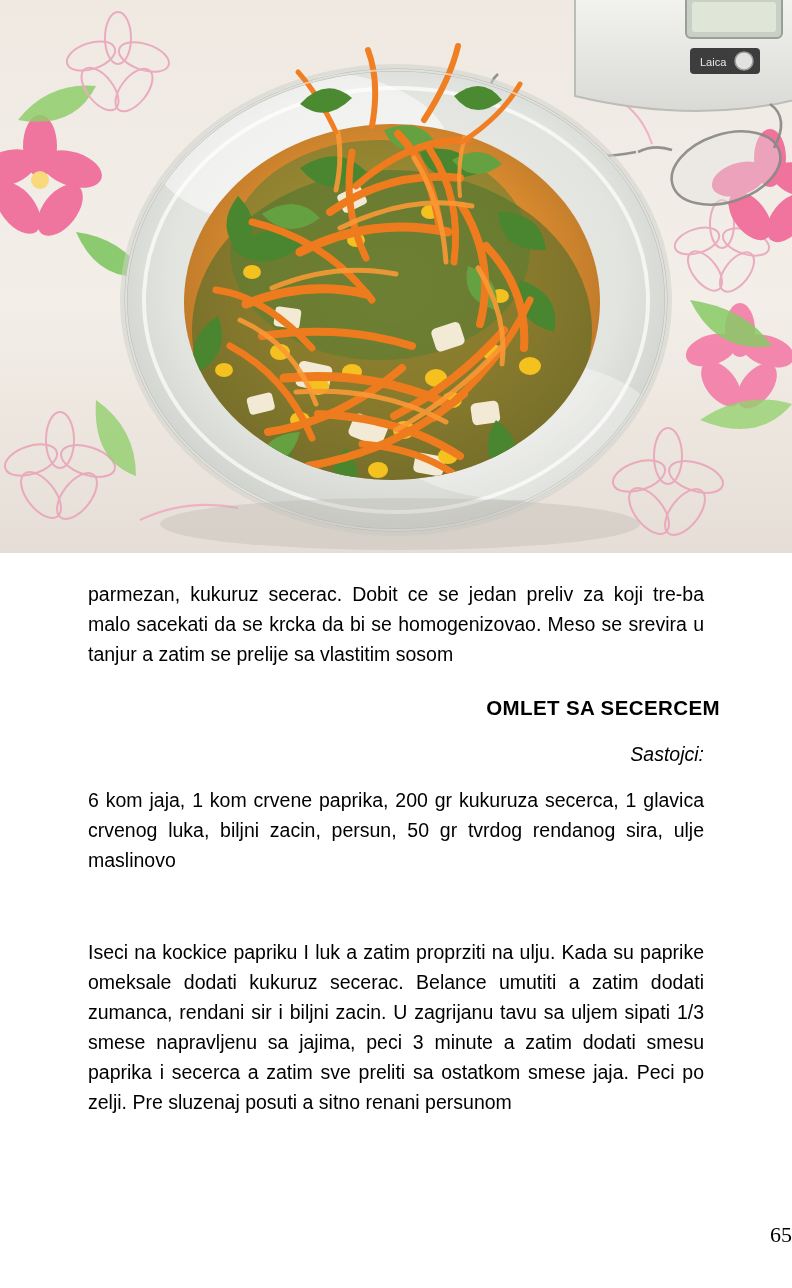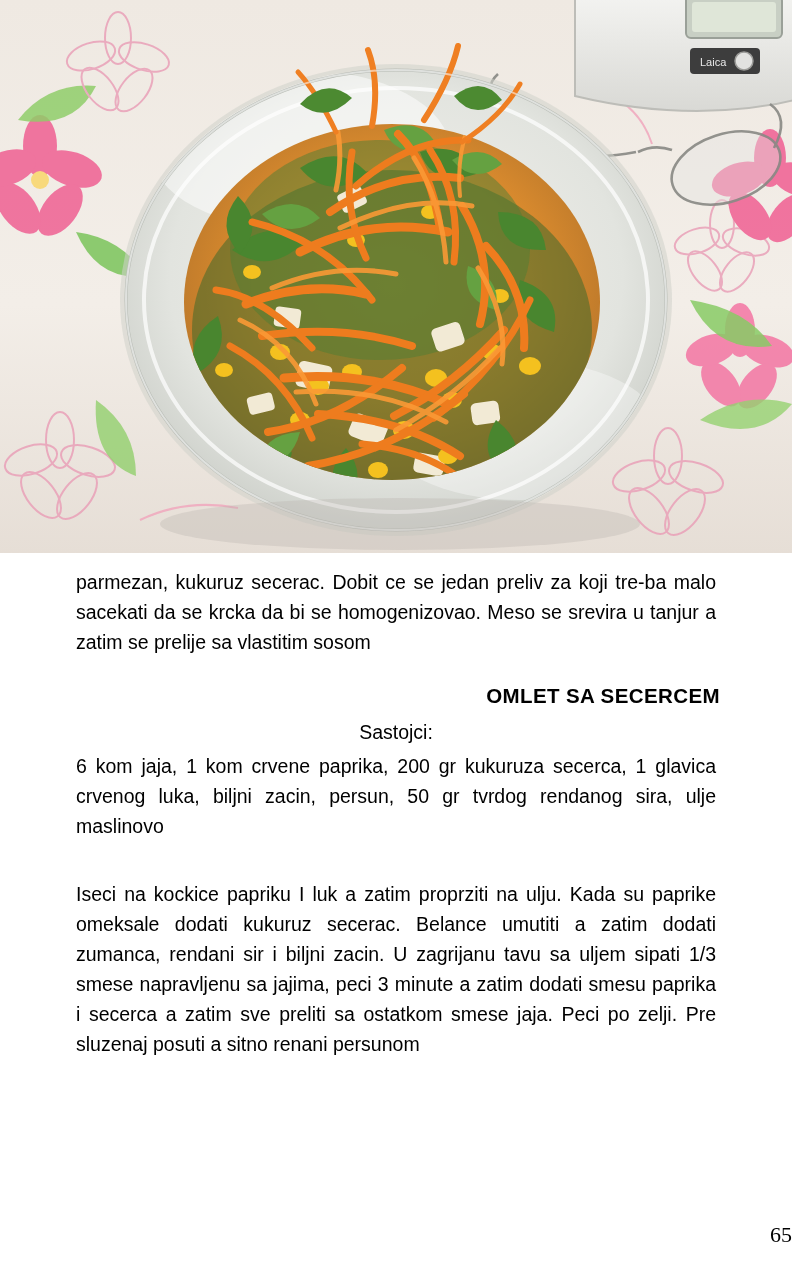--- a/index.html
+++ b/index.html
@@ -34,25 +34,25 @@
     position: absolute;
     left: 72px;
     top: 563px;
     width: 648px;
     font-family: "Liberation Sans", sans-serif;
     font-size: 19.5px;
     line-height: 30px;
     color: #000000;
   }
   .para {
-    margin: 4px;
+    margin: 16px;
     text-align: justify;
     text-justify: inter-word;
   }
-  .para.nojust { text-align: center; }
+  .para.nojust { text-align: right; font-style: italic; }
   .recipe-title {
     margin: 24px 0 6px 0;
     text-align: right;
     font-weight: bold;
     font-size: 20.5px;
     letter-spacing: 0.4px;
   }
   .spacer { height: 30px; }
 
   .page-number {

